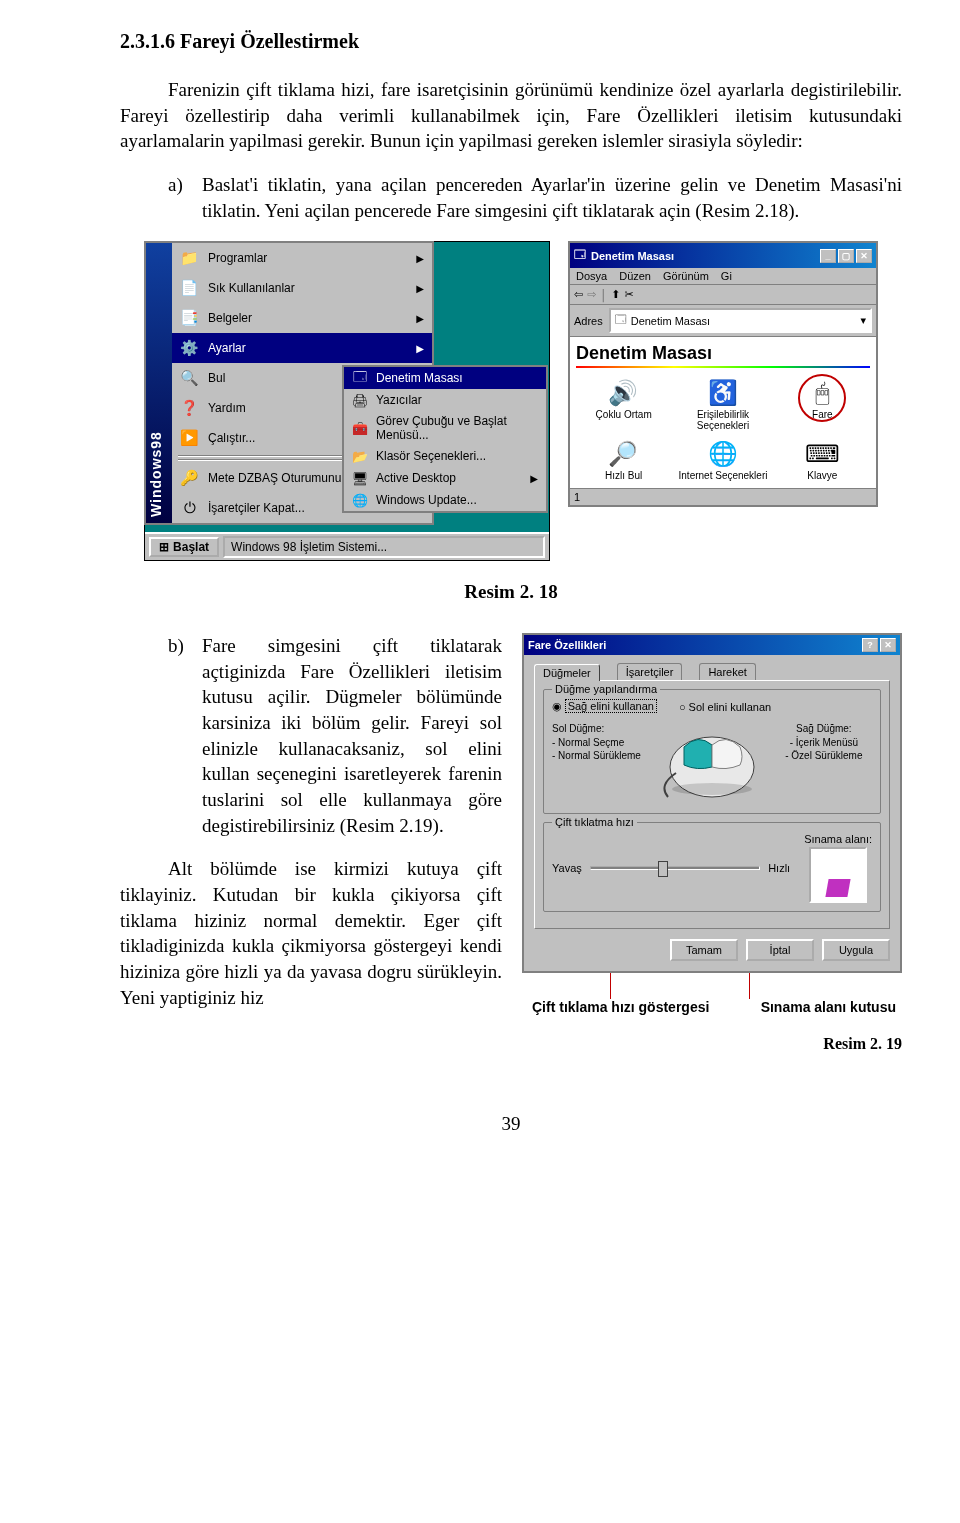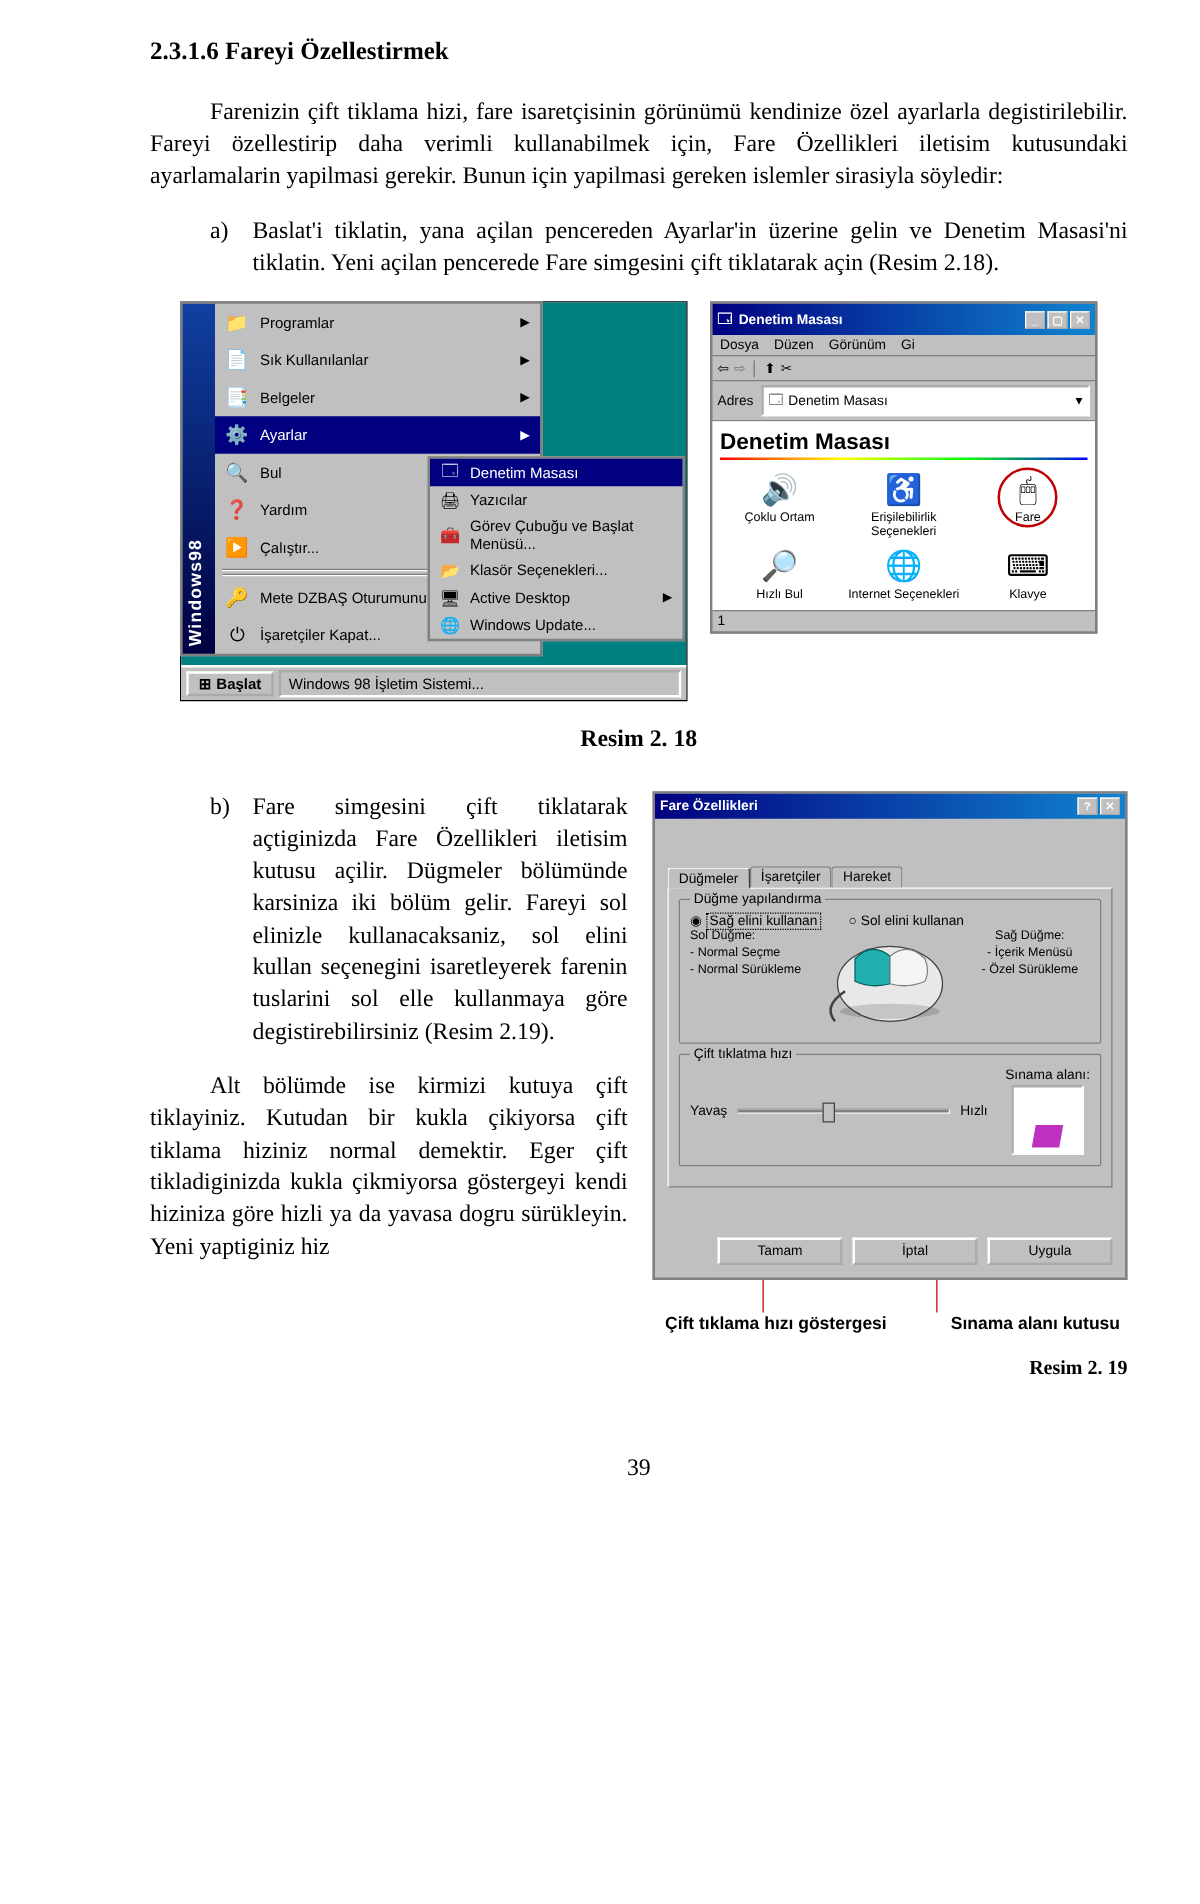--- a/index.html
+++ b/index.html
@@ -314,37 +314,36 @@
 
   
   .mouse-dialog {
     width: 380px;
     border: 2px solid #808080;
     background: #c0c0c0;
     font-family: Tahoma, sans-serif;
     font-size: 11px;
     display: flex;
     flex-direction: column;
-    gap: 30px;
   }
   .md-body {
     padding: 8px 10px 4px 10px;
   }
   .tabs {
     display: flex;
   }
   .tab {
     background: #c0c0c0;
     border: 1px solid #808080;
     border-bottom: none;
     padding: 2px 8px;
     font-size: 11px;
     border-top-left-radius: 3px;
     border-top-right-radius: 3px;
-    margin-right: 0;
+    margin-right: 17px;
   }
   .tab.active {
     background: #c0c0c0;
     font-weight: normal;
     position: relative;
     top: 1px;
     border-color: #fff #404040 #c0c0c0 #fff;
   }
   .tab-panel {
     border: 1px solid #808080;
@@ -432,21 +431,21 @@
     background: #c030c0;
     transform: skewX(-10deg);
   }
   .dlg-buttons {
     display: flex;
     gap: 8px;
     justify-content: flex-end;
     padding: 6px 10px 10px 0;
   }
   .dlg-btn {
-    width: 100px;
+    width: 68px;
     padding: 3px 0;
     text-align: center;
     background: #c0c0c0;
     border: 2px outset #fff;
     font-size: 11px;
   }
   .callout-line {
     width: 1px;
     height: 26px;
     background: #c00000;
@@ -689,21 +688,21 @@
             <div class="groupbox">
               <span class="gb-legend">Düğme yapılandırma</span>
               <div class="radio-row">
                 <label>
                   ◉ <span class="dotted-box">Sağ elini kullanan</span>
                 </label>
                 <label>
                   ○ <span>Sol elini kullanan</span>
                 </label>
               </div>
-              <div class="two-col" style="margin-top:0;">
+              <div class="two-col" style="margin-top:10px;">
                 <div class="btn-col" style="flex:0.95;">
                   <span>Sol Düğme:</span>
                   <span>- Normal Seçme</span>
                   <span>- Normal Sürükleme</span>
                 </div>
                 <div class="mouse-img">
                   <div class="mouse-svg-wrap">
                     <svg viewBox="0 0 100 80">
                       <ellipse cx="50" cy="44" rx="42" ry="30" fill="#e8e8e8" stroke="#404040" stroke-width="1"></ellipse>
                       <path d="M22 24 Q36 10 50 22 L50 44 Q35 48 22 42 Z" fill="#20b0b0" stroke="#006060"></path>

